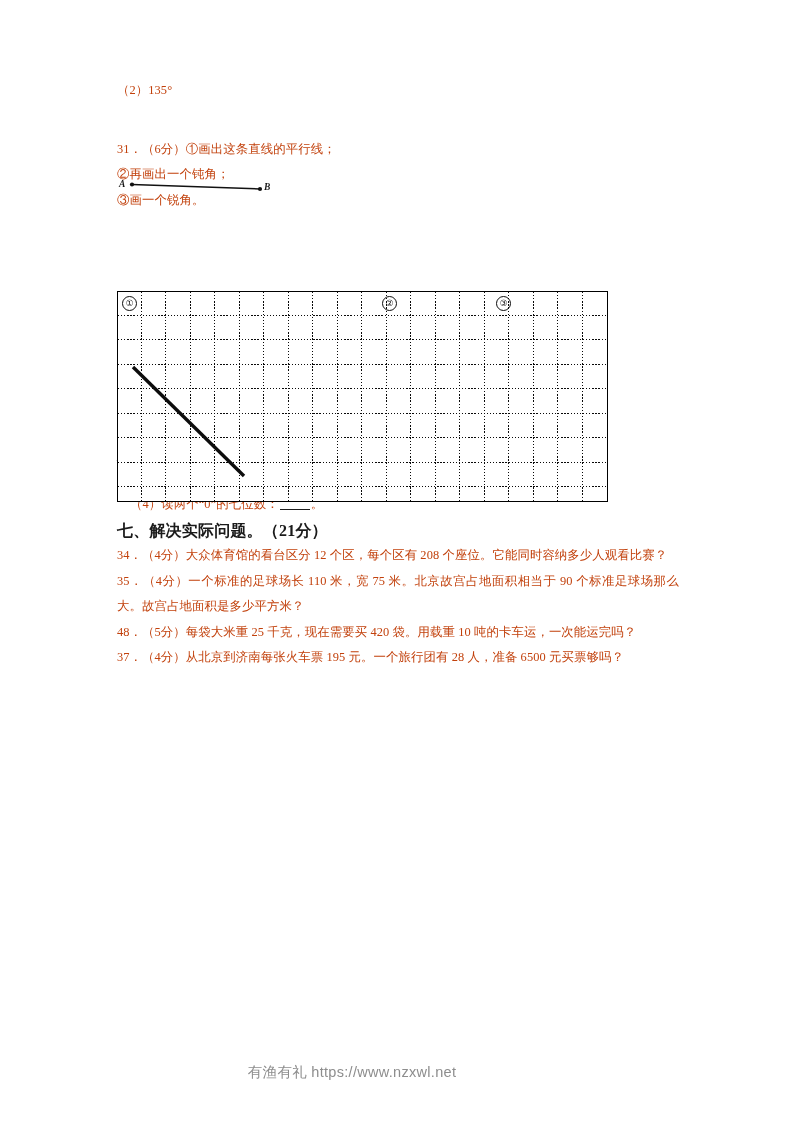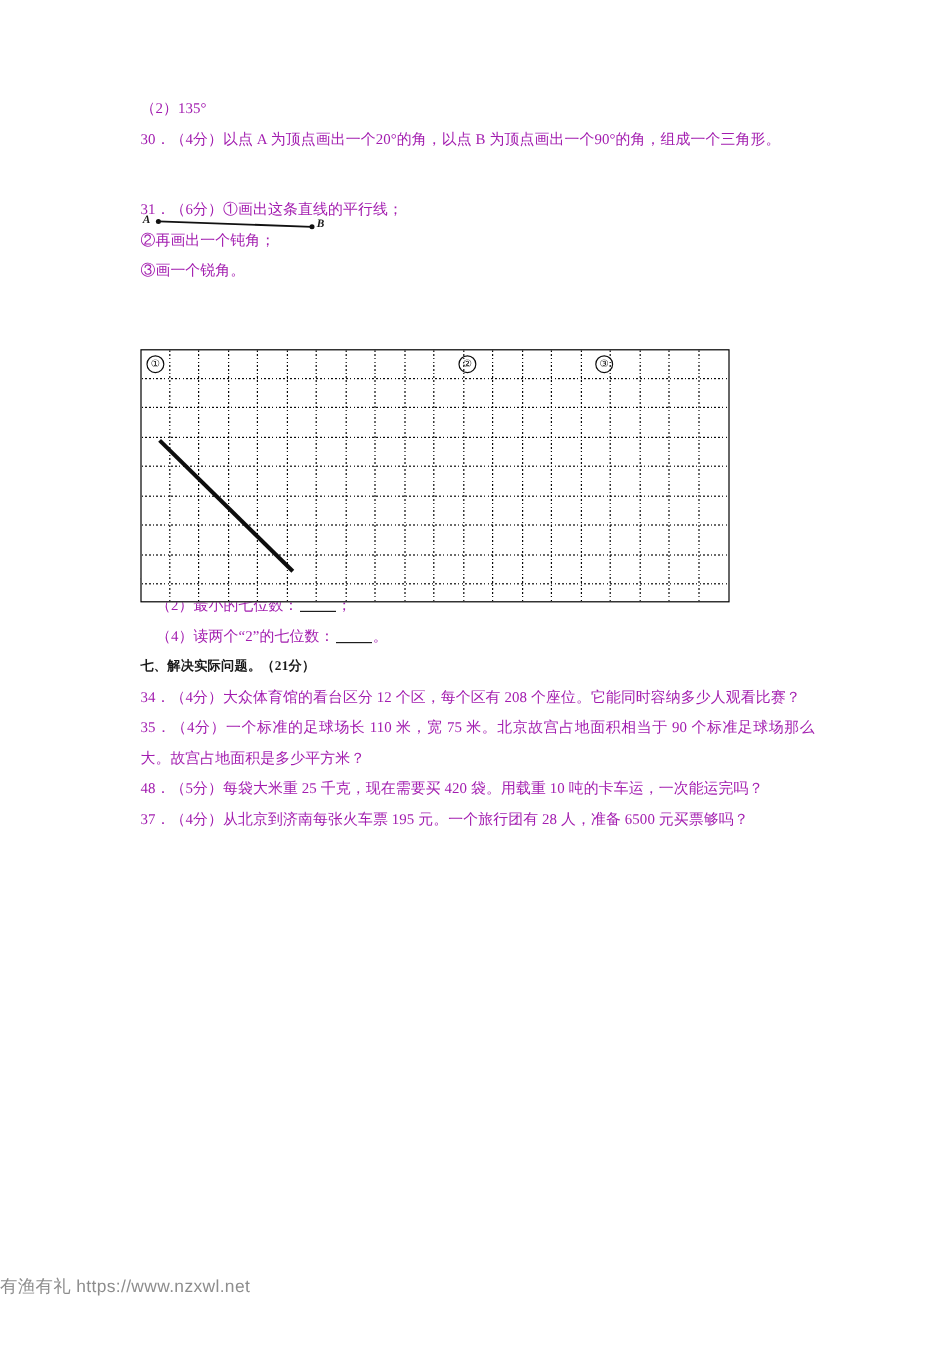--- a/index.html
+++ b/index.html
@@ -29,28 +29,28 @@
     left: 117px;
     top: 78px;
     width: 562px;
   }
 
   .line {
     font-size: 12.4px;
     line-height: 25.5px;
     letter-spacing: 0.1px;
     white-space: nowrap;
-    color: #a21caf;
+    color: #c2410c;
   }
   .line.wrap { white-space: normal; }
 
   .indent { padding-left: 13px; }
 
   .heading {
-    font-size: 11px;
+    font-size: 16px;
     line-height: 25.5px;
     font-weight: bold;
     letter-spacing: 0.2px;
     white-space: nowrap;
   }
 
   .qtext { text-align: justify; text-justify: inter-ideograph; }
 
   .blank {
     display: inline-block;
@@ -126,53 +126,53 @@
     position: absolute;
     left: 0; top: 0;
   }
 
   
   .watermark {
     position: absolute;
     left: 0;
     top: 1063px;
     width: 704px;
+    text-align: center;
     font-size: 14.5px;
     color: #8d8d8d;
     font-family: "Liberation Sans", sans-serif;
     letter-spacing: 0.3px;
   }
 </style>
 </head>
 <body>
 
 <div class="page">
 
   <div class="col">
 
     <div class="line">（2）135°</div>
 
-    <div class="line wrap qtext">30．（4分）以点 A 为顶点画出一个20°的角，以点 B 为顶点画出一个90°的角，组成一个三角形。</div>
 
     <div style="height:33px;"></div>
 
     <div class="line">31．（6分）①画出这条直线的平行线；</div>
     <div class="line">②再画出一个钝角；</div>
     <div class="line">③画一个锐角。</div>
 
     <div style="height:228px;"></div>
 
     <div class="heading">六、解答题（8分）</div>
 
 
     <div class="line indent">
       <span>（2）最小的七位数：</span><span class="blank"></span><span>；</span>
     </div>
     <div class="line indent">
-      <span>（4）读两个“2”的七位数：</span><span class="blank"></span><span>。</span>
+      <span>（4）读两个“0”的七位数：</span><span class="blank"></span><span>。</span>
     </div>
 
     <div class="heading">七、解决实际问题。（21分）</div>
 
     <div class="line wrap qtext">34．（4分）大众体育馆的看台区分 12 个区，每个区有 208 个座位。它能同时容纳多少人观看比赛？</div>
     <div class="line wrap qtext">35．（4分）一个标准的足球场长 110 米，宽 75 米。北京故宫占地面积相当于 90 个标准足球场那么大。故宫占地面积是多少平方米？</div>
     <div class="line wrap qtext">48．（5分）每袋大米重 25 千克，现在需要买 420 袋。用载重 10 吨的卡车运，一次能运完吗？</div>
     <div class="line wrap qtext">37．（4分）从北京到济南每张火车票 195 元。一个旅行团有 28 人，准备 6500 元买票够吗？</div>
 
   </div>

